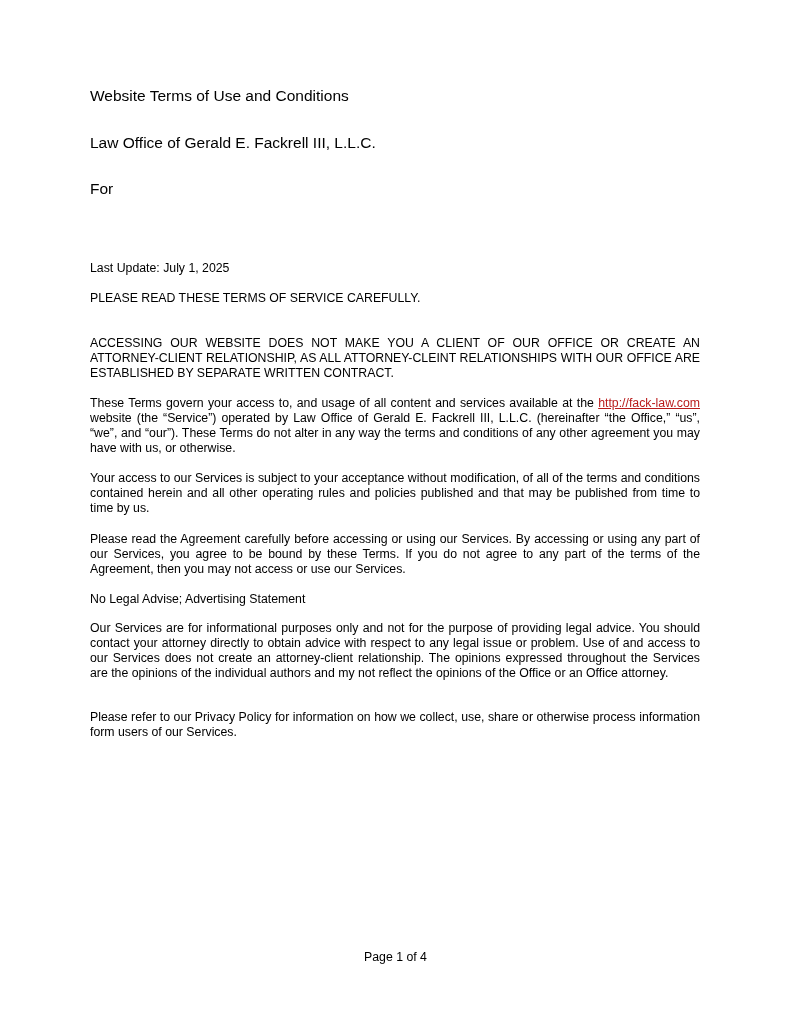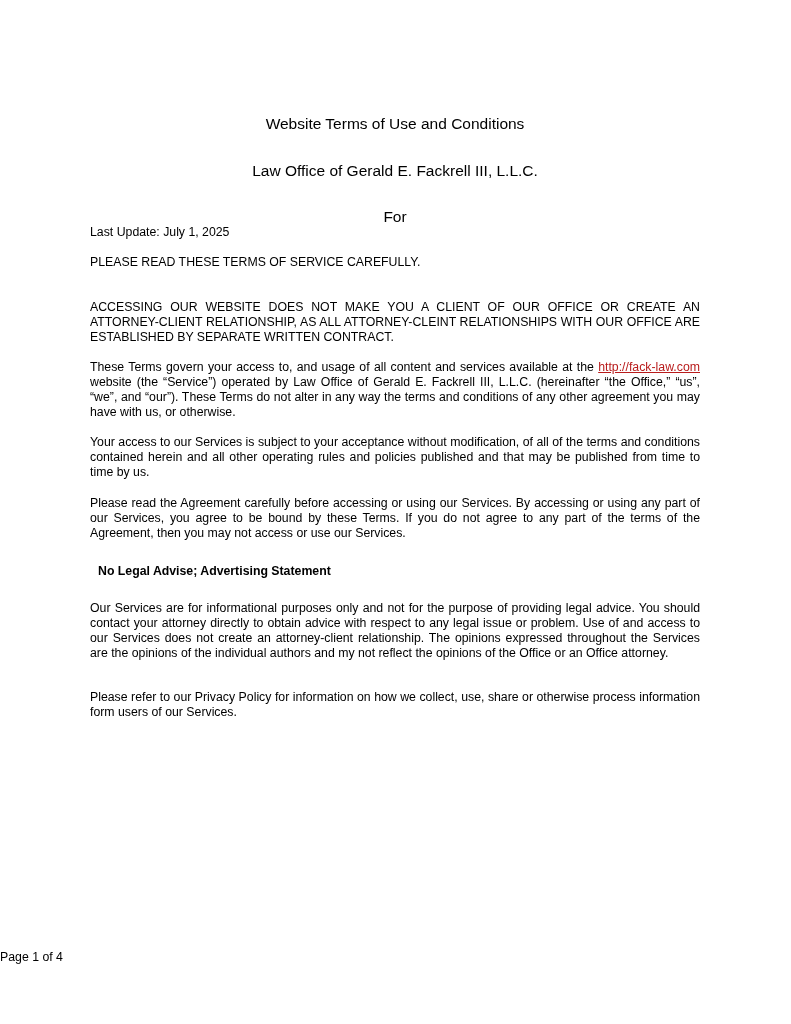--- a/index.html
+++ b/index.html
@@ -26,32 +26,31 @@
     position: absolute;
     left: 90px;
     top: 0;
     width: 610px;
   }
   
   .title-block {
     padding-top: 88px;
   }
   .title-line {
-    text-align: center;
     font-size: 15.5px;
     line-height: 15.5px;
     margin-bottom: 31px;
     white-space: nowrap;
-    margin-top: 28px;
   }
   .title-line:last-child {
     margin-bottom: 0;
   }
   
   .meta-line {
+    margin-top: 64px;
     font-size: 12.3px;
     line-height: 15px;
     text-align: left;
   }
   p.body-para {
     margin: 0;
     font-size: 12.3px;
     line-height: 15.1px;
     text-align: justify;
     text-justify: inter-word;
@@ -60,38 +59,38 @@
   .gap {
     height: 15px;
   }
   .gap-sm {
     height: 14px;
   }
   .bold {
     font-weight: normal;
   }
   h2.section-heading {
-    margin: 8px;
+    margin: 0;
     font-size: 12.3px;
     line-height: 15.1px;
-    font-weight: bold;
+    font-weight: normal;
     text-align: left;
   }
   a.inline-link,
   .inline-link {
     color: #b91c1c;
     text-decoration: underline;
   }
   
   .footer {
     position: absolute;
     left: 0;
     right: 0;
     top: 950px;
-    text-align: left;
+    text-align: center;
     font-size: 12.3px;
     line-height: 15px;
   }
 </style>
 </head>
 <body>
 
 <div class="page">
 
   <div class="content">

